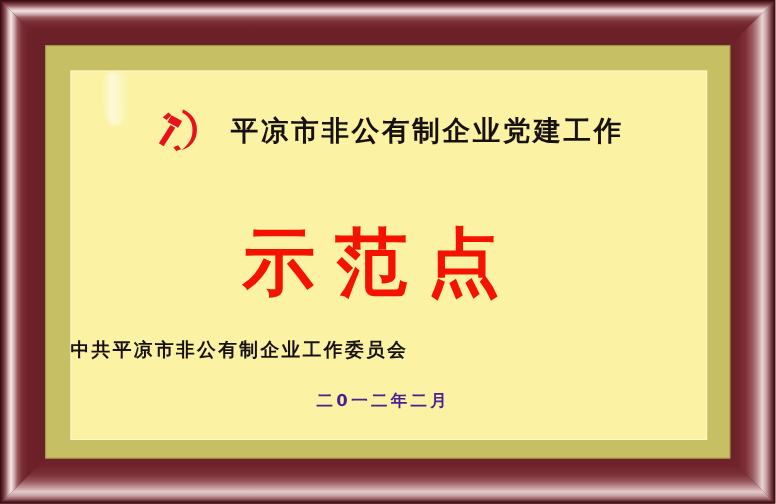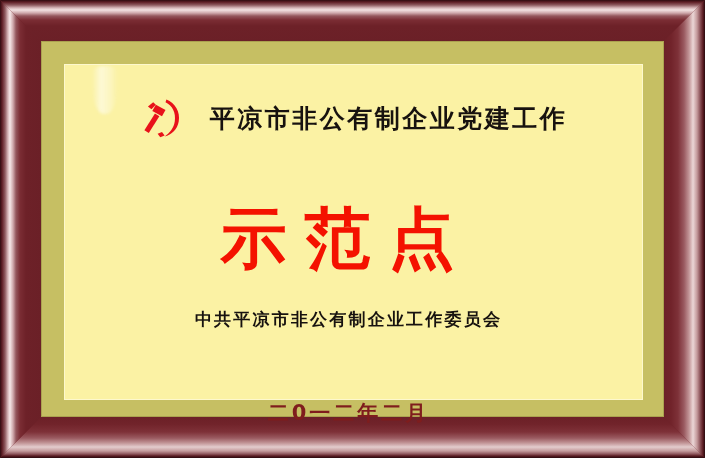--- a/index.html
+++ b/index.html
@@ -165,42 +165,40 @@
     letter-spacing: 18px;
     text-indent: 18px;
     line-height: 1;
   }
 
   
   .issuer {
     position: absolute;
     left: 0; top: 247px;
     width: 579px;
-    text-align: center;
     padding-right: 10px;
     box-sizing: border-box;
     font-size: 17px;
     font-weight: bold;
     color: #17120f;
     letter-spacing: 2.2px;
     line-height: 1;
   }
   .date {
     position: absolute;
     left: 0; top: 293px;
     width: 579px;
     text-align: center;
     padding-right: 10px;
     box-sizing: border-box;
-    font-size: 21px;
-    font-weight: bold;
-    color: #7f1d1d;
+    font-size: 15px;
+    font-weight: bold;
+    color: #4c1d95;
     letter-spacing: 3px;
     line-height: 1;
-    margin-top: 46px;
   }
 </style>
 </head>
 <body>
 
 <div class="plaque">
 
   <div class="frame-face"></div>
   <div class="bevel bevel-top"></div>
   <div class="bevel bevel-bottom"></div>

